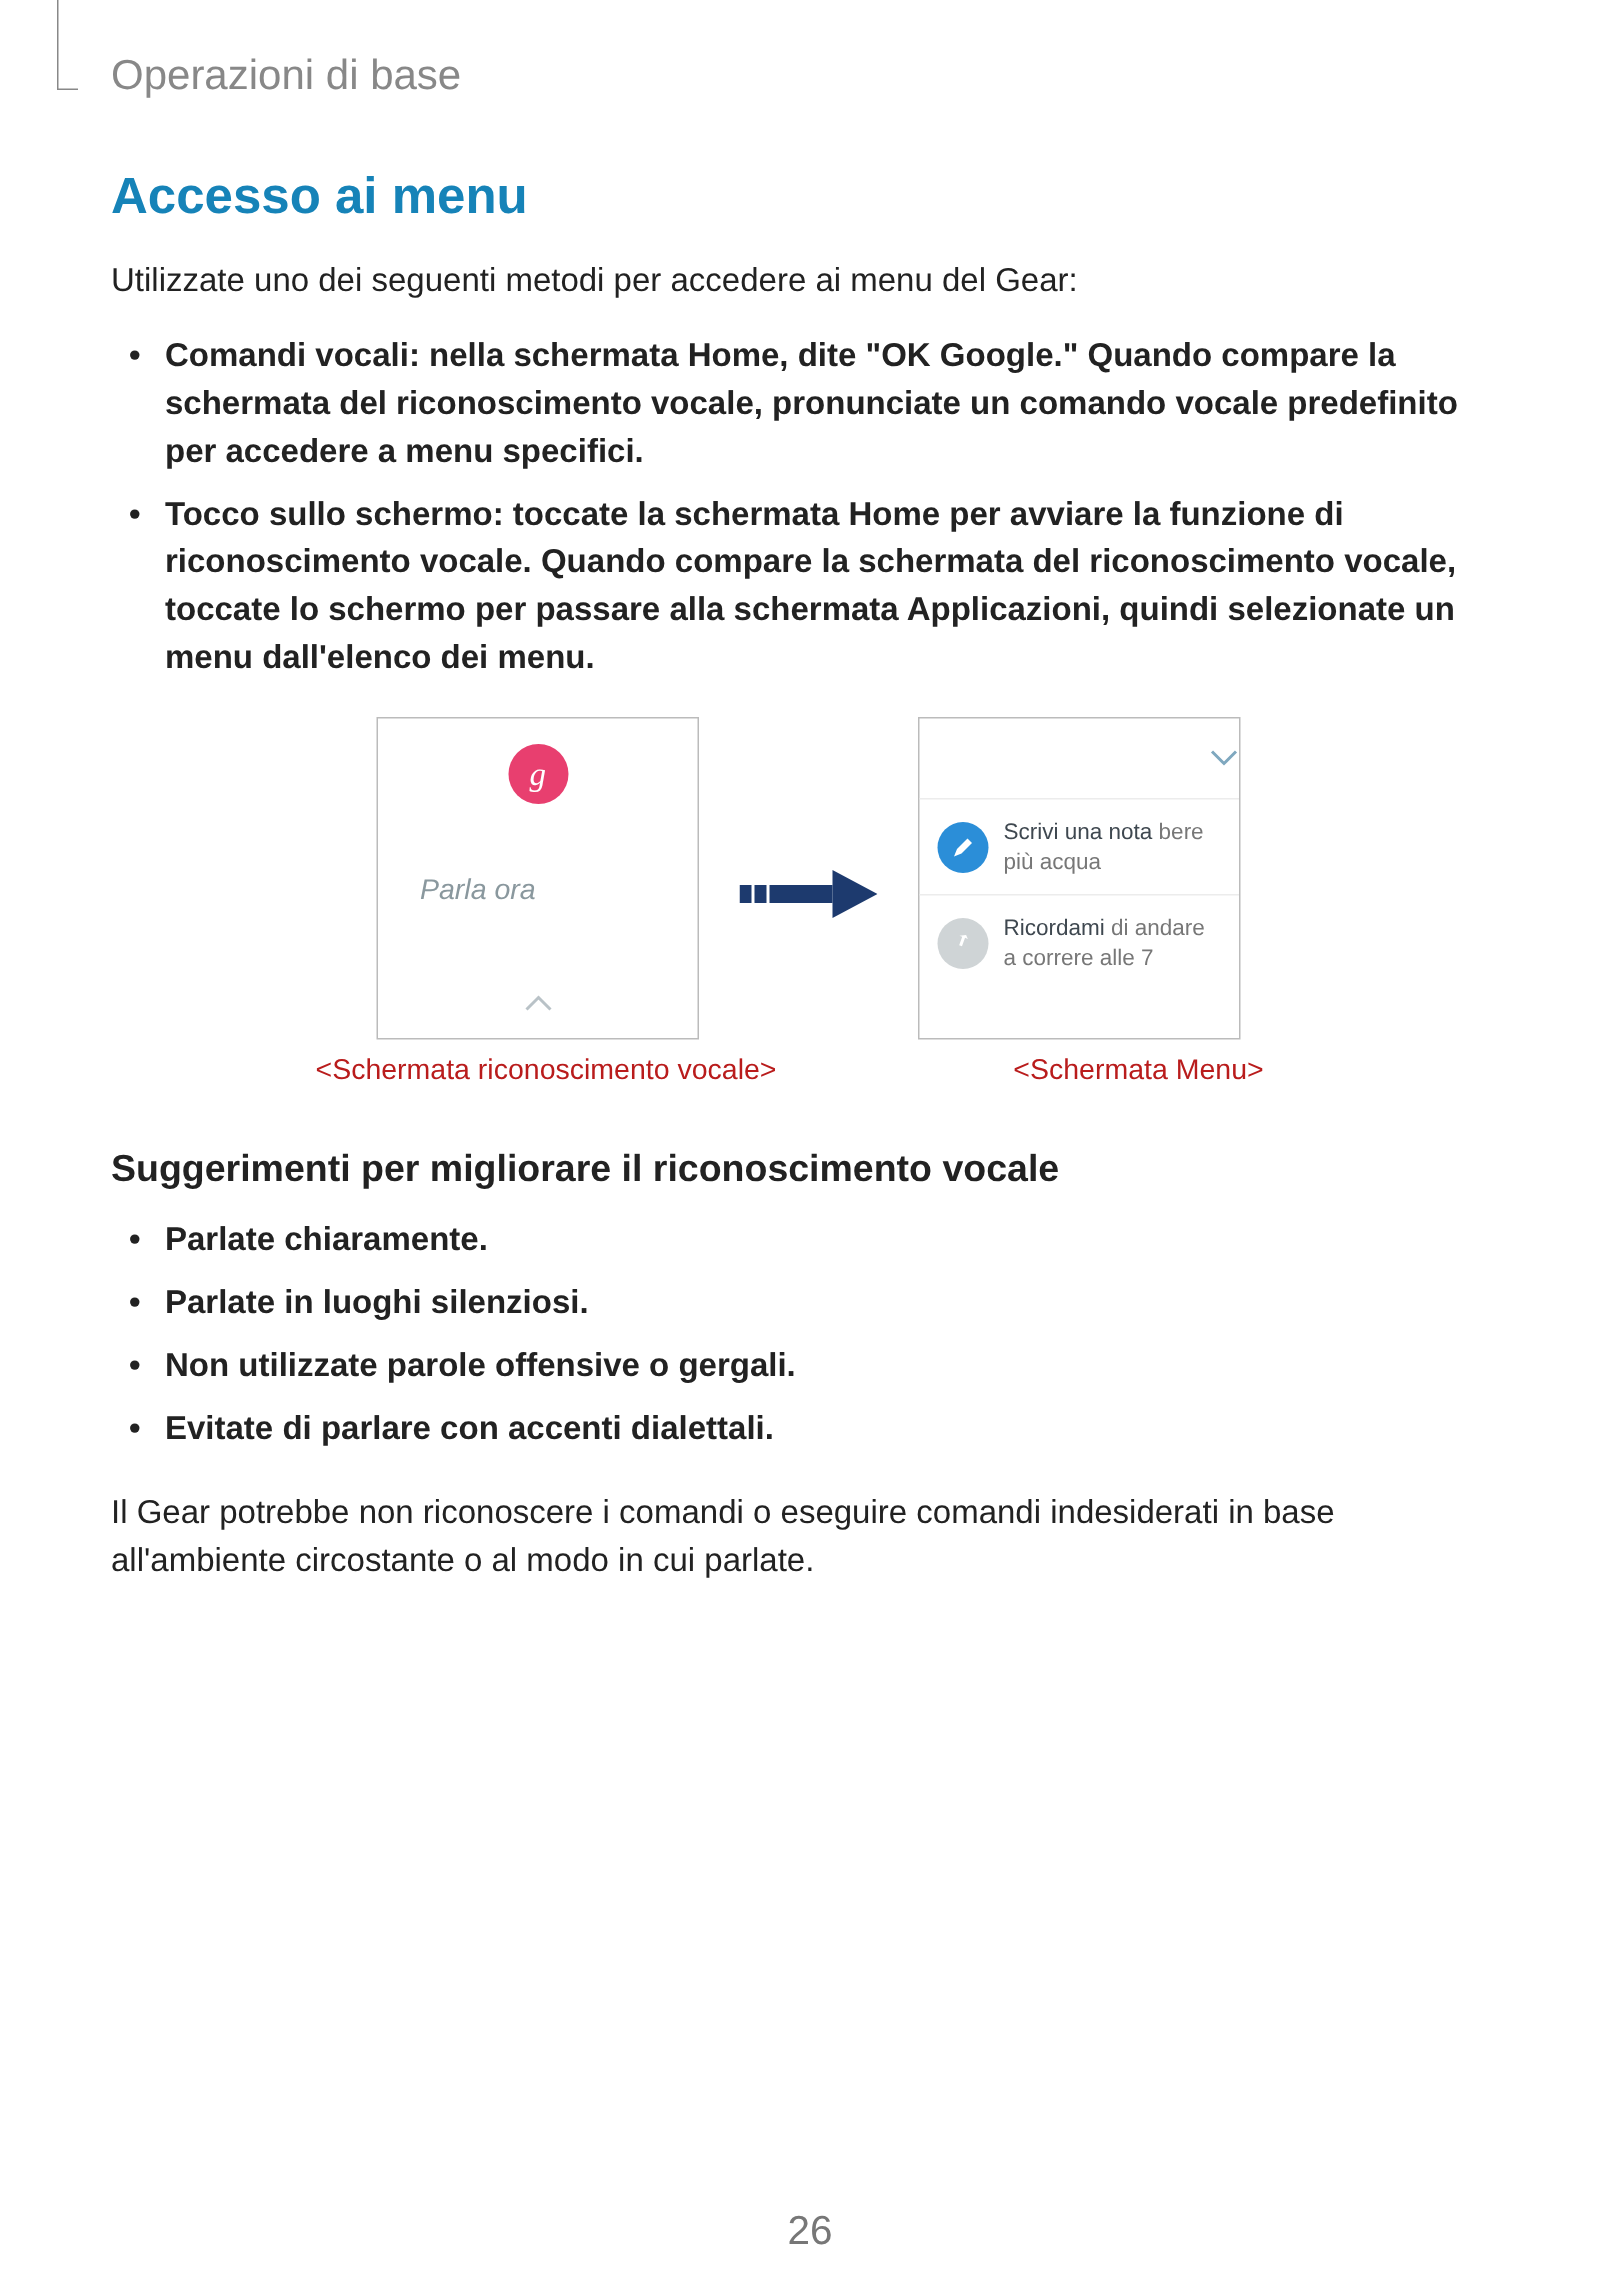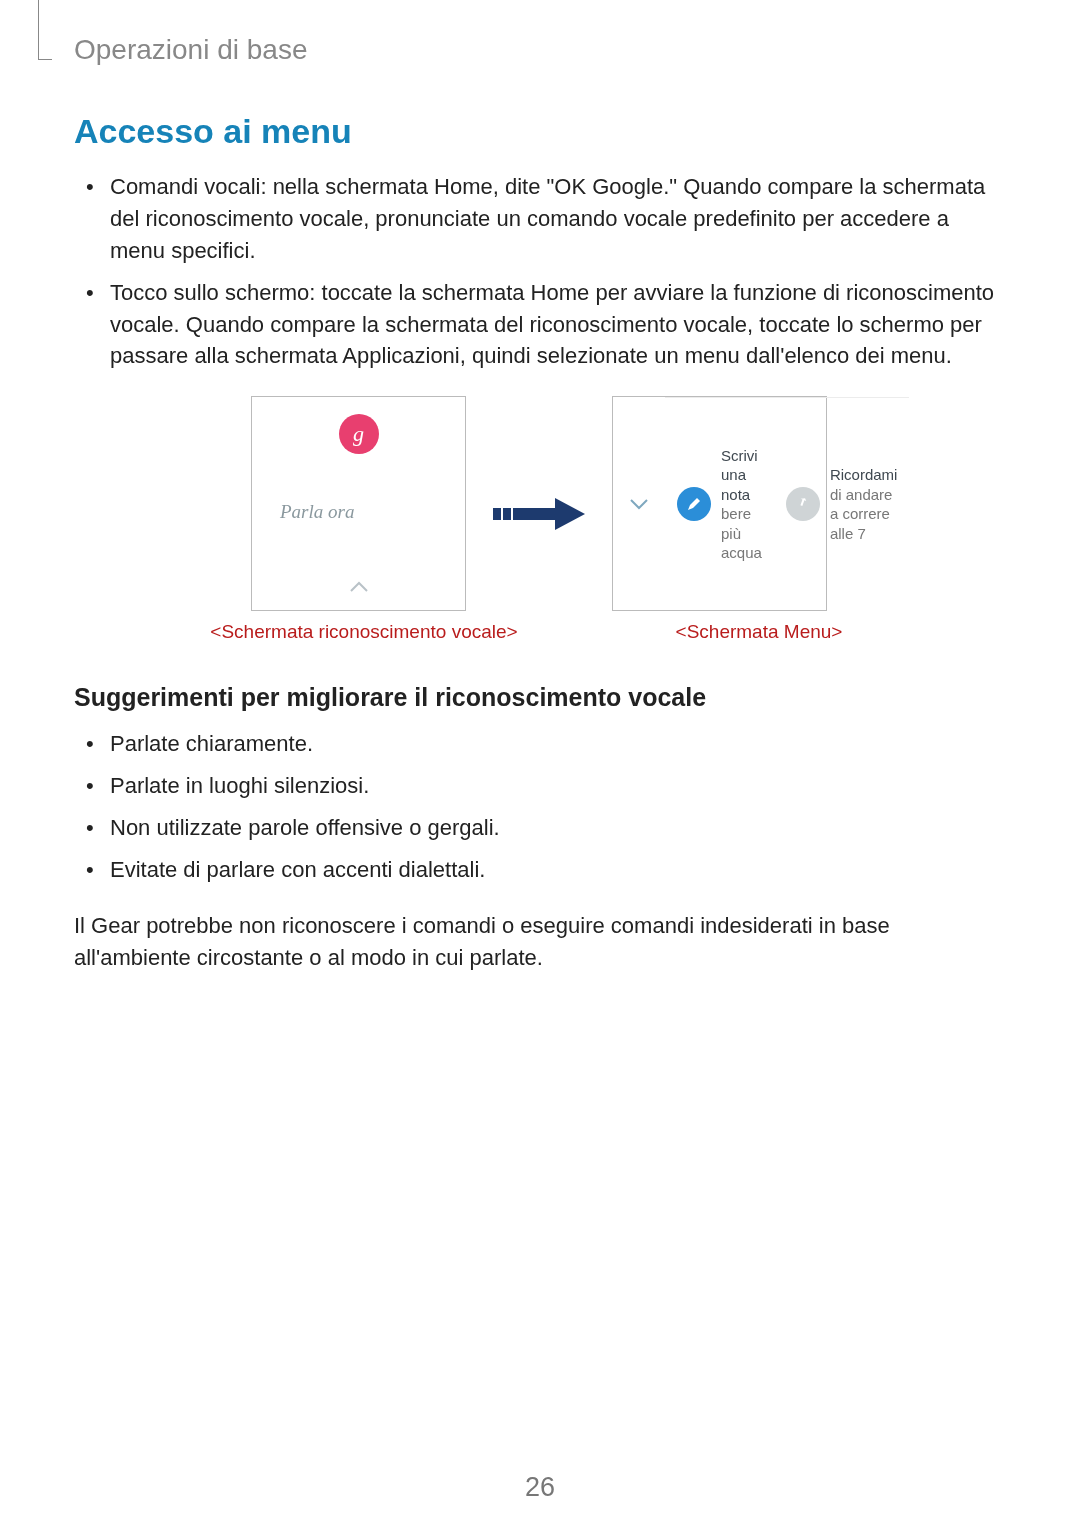--- a/index.html
+++ b/index.html
@@ -42,20 +42,21 @@
   }
   .intro {
     font-size: 22px;
     color: #222;
     margin-bottom: 18px;
     line-height: 1.45;
   }
   ul.bullets {
     list-style: none;
     margin: 0 0 24px 0;
+    font-weight: bold;
   }
   ul.bullets > li {
     position: relative;
     padding-left: 36px;
     font-size: 22px;
     line-height: 1.45;
     margin-bottom: 10px;
     color: #222;
   }
   ul.bullets > li::before {
@@ -99,38 +100,38 @@
     font-size: 22px;
   }
   .s1-mid {
     flex: 1;
     display: flex;
     align-items: center;
     padding-left: 28px;
     font-style: italic;
     color: #8a989e;
     font-size: 19px;
-    font-family: Liberation Serif, serif;
+    font-family: Liberation Sans, sans-serif;
   }
   .s1-bot {
     flex: 0 0 46px;
     display: flex;
     align-items: center;
     justify-content: center;
     color: #b9c2c7;
   }
   .arrow-cell {
     width: 110px;
     padding-top: 100px;
     display: flex;
     align-items: center;
     justify-content: center;
   }
   .arrow-svg { width: 92px; height: 36px; }
-  .screen2 { display: flex; flex-direction: row; }
+  .screen2 { display: flex; flex-direction: column; align-items: flex-end; }
   .s2-top {
     flex: 0 0 52px;
     display: flex; align-items: center; justify-content: center;
     color: #7fa8bf;
   }
   .s2-divider { border-top: 1px solid #ddd; }
   .s2-row {
     display: flex;
     align-items: center;
     padding: 12px 12px;
@@ -188,20 +189,21 @@
 </head>
 <body>
 
 <div class="page-mark"></div>
 <div class="header-crumb">Operazioni di base</div>
 
 <div class="content">
 
   <h1 class="title">Accesso ai menu</h1>
 
+  <p class="intro">Utilizzate uno dei seguenti metodi per accedere ai menu del Gear:</p>
 
   <ul class="bullets">
     <li>Comandi vocali: nella schermata Home, dite "OK Google." Quando compare la schermata del riconoscimento vocale, pronunciate un comando vocale predefinito per accedere a menu specifici.</li>
     <li>Tocco sullo schermo: toccate la schermata Home per avviare la funzione di riconoscimento vocale. Quando compare la schermata del riconoscimento vocale, toccate lo schermo per passare alla schermata Applicazioni, quindi selezionate un menu dall'elenco dei menu.</li>
   </ul>
 
   <div class="figure-row">
 
     <div class="screen screen1">
       <div class="s1-top">

